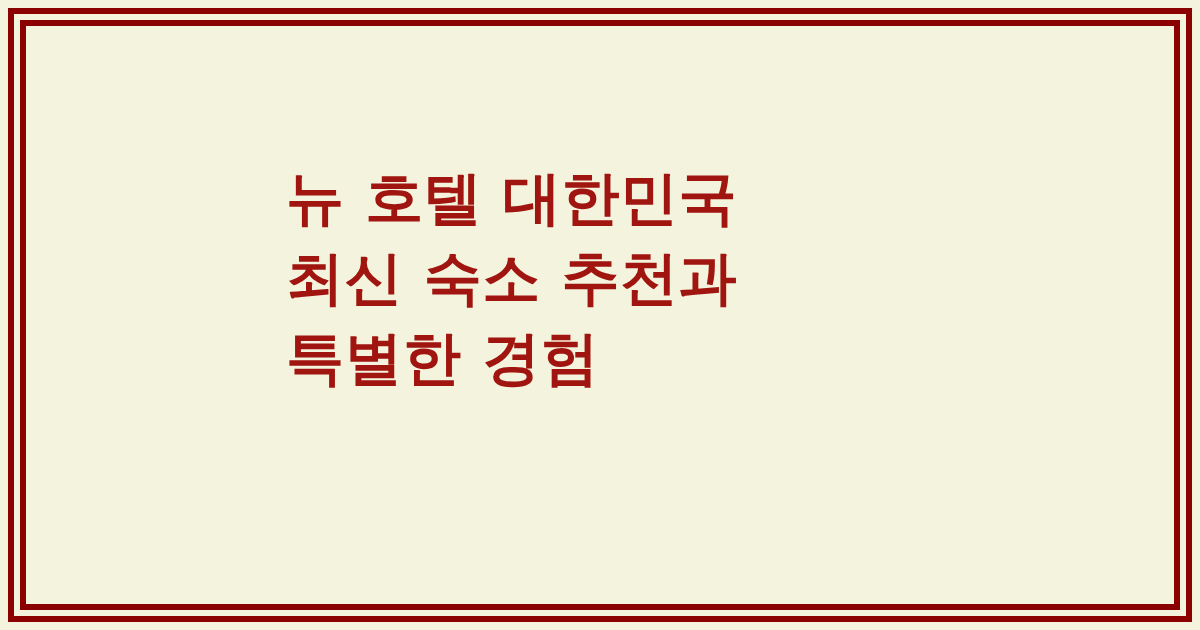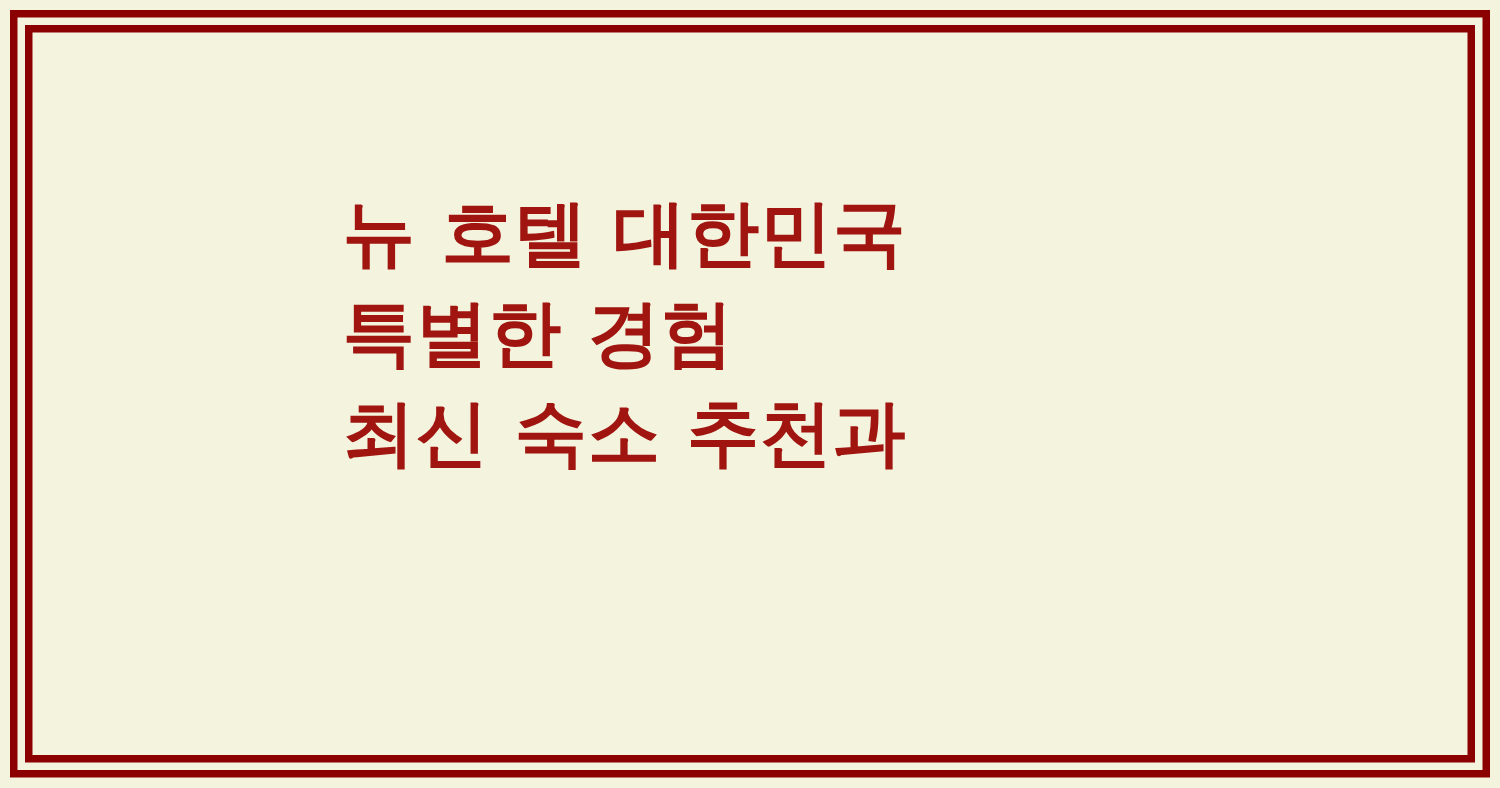--- a/index.html
+++ b/index.html
@@ -48,21 +48,21 @@
     border: 6px solid #8b0000;
     pointer-events: none;
   }
 
   
   .headline {
     position: absolute;
     left: 270px;
     top: 142px;
     width: 860px;
-    margin: 4px;
+    margin: 16px;
     padding: 0;
   }
 
   .headline-line {
     display: block;
     font-family: "DejaVu Sans", "Liberation Sans", sans-serif;
     font-size: 58px;
     font-weight: 700;
     line-height: 80px;
     letter-spacing: 0.5px;
@@ -73,17 +73,17 @@
 </head>
 <body>
 
 <div class="poster">
 
   <div class="frame-outer"></div>
   <div class="frame-inner"></div>
 
   <h1 class="headline">
     <span class="headline-line">뉴 호텔 대한민국</span>
+    <span class="headline-line">최신 숙소 추천과</span>
     <span class="headline-line">특별한 경험</span>
-    <span class="headline-line">최신 숙소 추천과</span>
   </h1>
 
 </div>
 
 </body></html>

